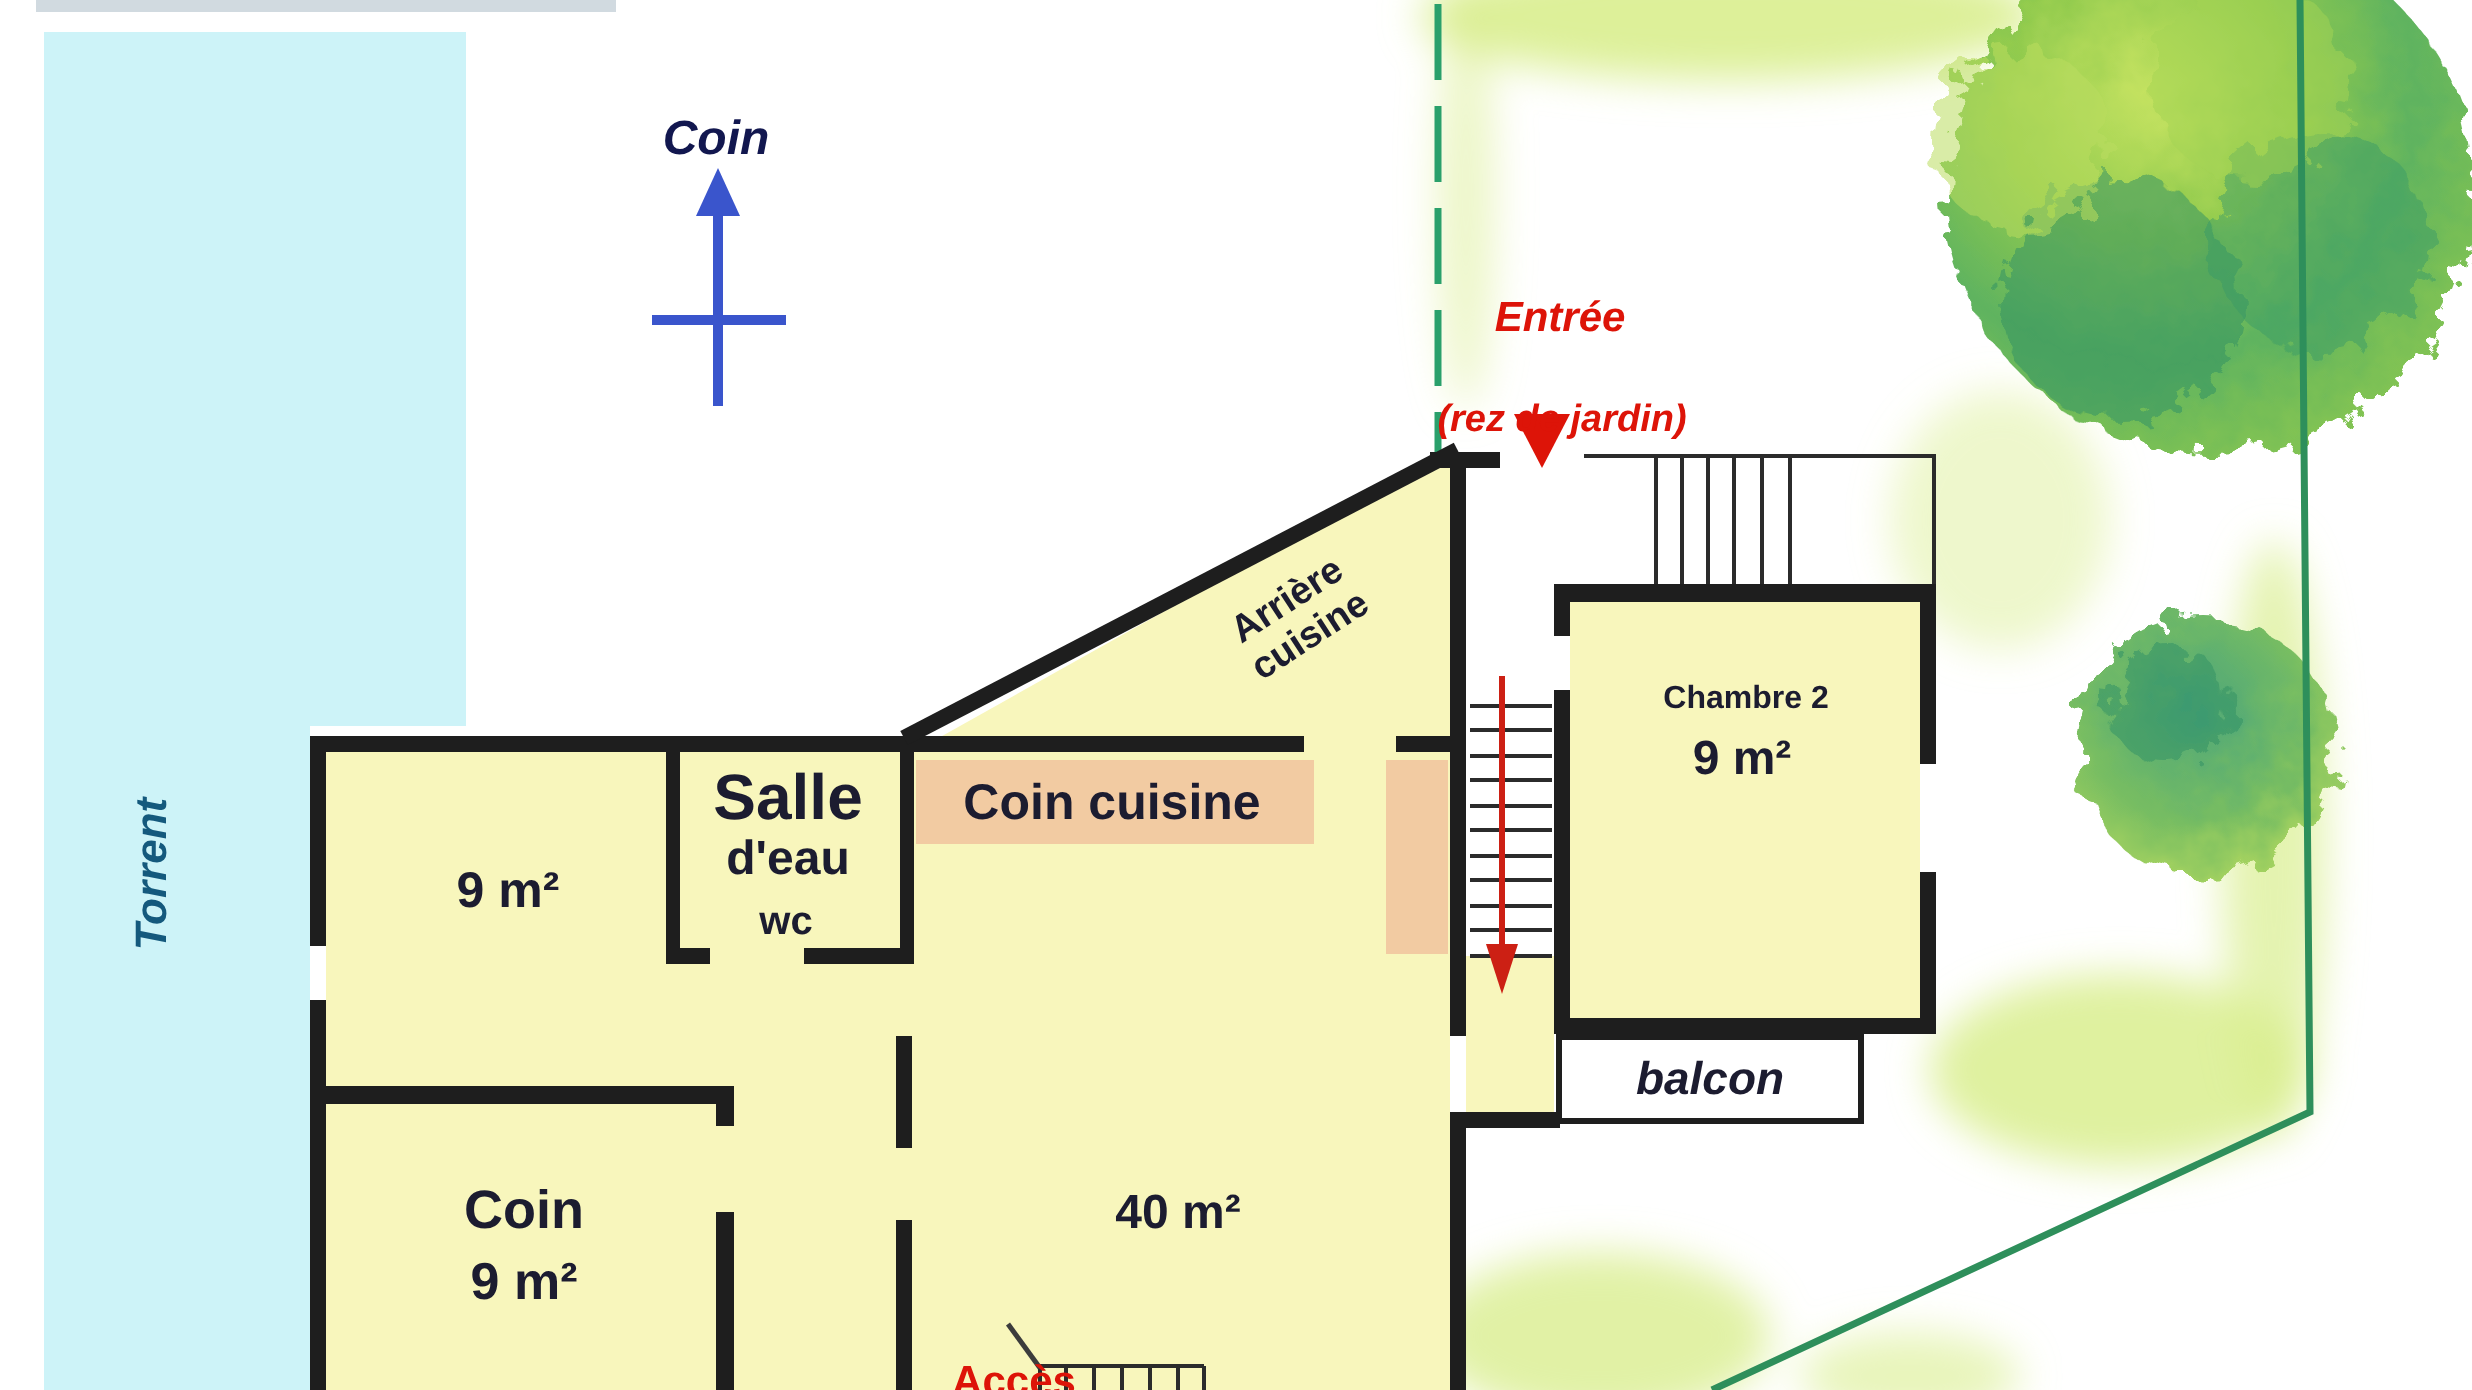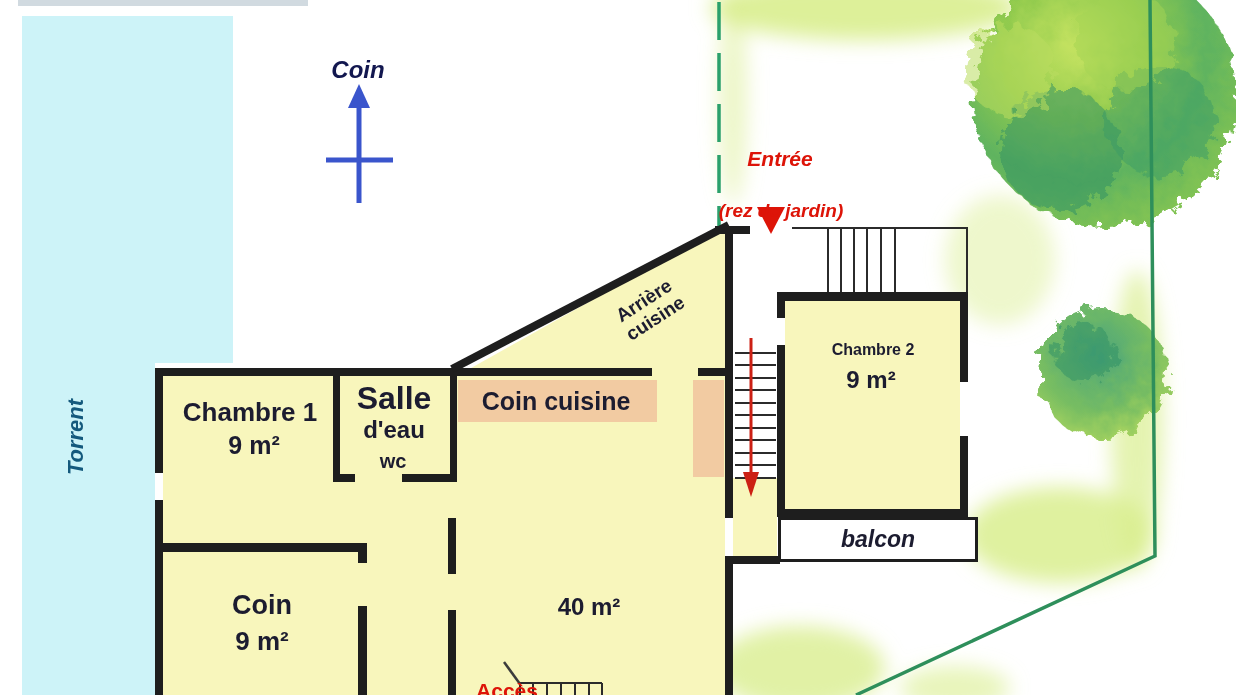--- a/index.html
+++ b/index.html
@@ -167,33 +167,32 @@
   <div class="wall" style="left:358px;top:606px;width:9px;height:89px;"></div>
   <div class="wall" style="left:448px;top:518px;width:8px;height:56px;"></div>
   <div class="wall" style="left:448px;top:610px;width:8px;height:85px;"></div>
   <div class="wall" style="left:777px;top:292px;width:191px;height:9px;"></div>
   <div class="wall" style="left:777px;top:301px;width:8px;height:17px;"></div>
   <div class="wall" style="left:777px;top:345px;width:8px;height:172px;"></div>
   <div class="wall" style="left:960px;top:292px;width:8px;height:90px;"></div>
   <div class="wall" style="left:960px;top:436px;width:8px;height:81px;"></div>
   <div class="wall" style="left:777px;top:509px;width:191px;height:8px;"></div>
 
-  <div class="balcony-box" style="left:778px;top:517px;width:200px;height:45px;">
+  <div class="balcony-box" style="left:778px;top:517px;width:154px;height:45px;">
     <span class="txt">balcon</span>
   </div>
 
   <div class="lbl ital" style="left:358px;top:70px;font-size:24px;color:var(--c-north-text);">Coin</div>
   <div class="lbl ital rot90" style="left:76px;top:437px;font-size:22px;color:var(--c-water-text);">Torrent</div>
   <div class="lbl ital red" style="left:780px;top:159px;font-size:21px;">Entrée</div>
   <div class="lbl ital red" style="left:781px;top:187px;font-size:19px;margin-top:24px;">(rez de jardin)</div>
   <div class="lbl rot33" style="left:650px;top:310px;font-size:19px;">
     <div>Arrière</div>
     <div>cuisine</div>
   </div>
-  <div class="lbl" style="left:250px;top:412px;font-size:26px;">Chambre 1</div>
   <div class="lbl" style="left:254px;top:446px;font-size:25px;">9 m²</div>
   <div class="lbl" style="left:394px;top:399px;font-size:32px;">Salle</div>
   <div class="lbl" style="left:394px;top:430px;font-size:24px;">d'eau</div>
   <div class="lbl" style="left:393px;top:461px;font-size:20px;">wc</div>
   <div class="lbl" style="left:556px;top:402px;font-size:25px;">Coin cuisine</div>
   <div class="lbl" style="left:589px;top:607px;font-size:24px;">40 m²</div>
   <div class="lbl" style="left:262px;top:606px;font-size:27px;">Coin</div>
   <div class="lbl" style="left:262px;top:641px;font-size:26px;">9 m²</div>
   <div class="lbl" style="left:873px;top:350px;font-size:16px;">Chambre 2</div>
   <div class="lbl" style="left:871px;top:380px;font-size:24px;">9 m²</div>

